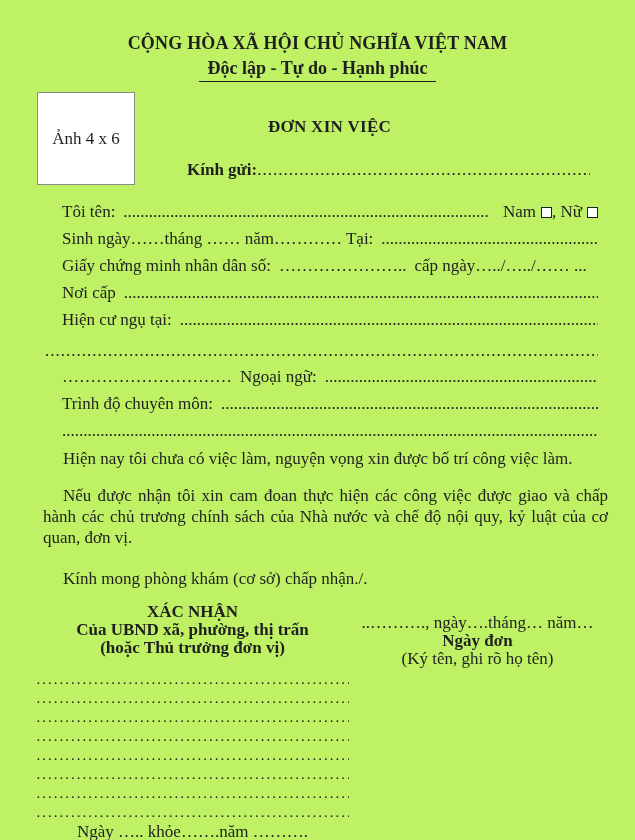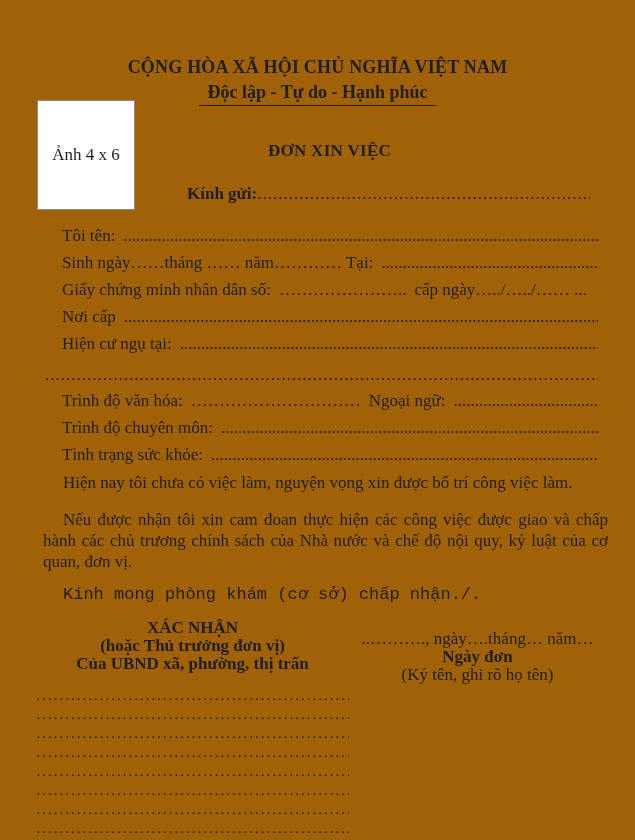--- a/index.html
+++ b/index.html
@@ -1,34 +1,34 @@
 <!DOCTYPE html>
 <html lang="vi"><head>
 <meta charset="utf-8">
 <style>
   * { margin:0; padding:0; box-sizing:border-box; }
   html,body { background:#ffffff; }
   body { font-family:"Liberation Serif","DejaVu Serif",serif; color:#1f1f1f; }
   .page {
-    position:relative; width:635px; height:840px; background:#a16207;
-    overflow:hidden; padding-top:56px;
+    position:relative; width:635px; height:840px; background:#bef264;
+    overflow:hidden; padding-top:32px;
   }
 
   
   .hdr { text-align:center; }
   .hdr-line1 { font-size:18px; font-weight:bold; line-height:22px; letter-spacing:.2px; }
   .hdr-line2-wrap { text-align:center; margin-top:3px; }
   .hdr-line2 {
     display:inline-block; font-size:18px; font-weight:bold; line-height:22px;
     border-bottom:1.5px solid #1f1f1f; padding:0 8px 2px 8px;text-align:center;
   }
 
   
   .photo-box {
-    position:absolute; left:37px; top:100px; width:98px; height:110px;
+    position:absolute; left:37px; top:92px; width:98px; height:93px;
     border:1px solid #8a8a8a; display:flex; align-items:center; justify-content:center;
     font-size:17px; background:#ffffff;
   }
 
   
   .doc-title { text-align:center; padding-left:24px; margin-top:34px;
                font-size:17px; font-weight:bold; line-height:22px; letter-spacing:.3px; }
   .recipient { margin:20px 45px 0 187px; line-height:24px; font-size:17px;
                display:flex; }
   .recipient .lbl { flex:none;font-weight:bold; }
@@ -43,21 +43,21 @@
   .cbx { display:inline-block; width:11px; height:11px; border:1.5px solid #1f1f1f;
          margin-left:5px; vertical-align:-1px; background:#ffffff; }
   .full-dots { margin-left:-17px; height:24px; line-height:24px; margin-top:6px;
                overflow:hidden; white-space:nowrap; }
 
   
   .paras { margin-top:4px; padding:0 27px 0 43px; font-size:17px; }
   .paras p { line-height:21px; text-indent:20px; }
   .p1 { margin-bottom:6px; }
   .p2 { text-align:justify;margin-top:16px; }
-  .p3 { margin-top:12px;font-family:Liberation Mono, monospace; }
+  .p3 { margin-top:20px; }
 
   
   .sig { display:flex; justify-content:center; margin-top:14px;
          padding:0 20px 0 28px; }
   .sig-left  { width:312px; text-align:center; }
   .sig-right { width:258px; text-align:center;margin-top:11px; }
   .sig-title { font-size:17px; font-weight:bold; line-height:18px; }
   .sig-sub   { font-size:17px; font-weight:bold; line-height:18px; }
   .sig-date  { font-size:17px; line-height:18px; }
   .sig-note  { font-size:17px; line-height:18px; }
@@ -87,20 +87,23 @@
   <div class="recipient">
     <span class="lbl">Kính gửi: </span>
     <span class="dotfill dot-sp">................................................................................................................................................................................................................................................</span>
   </div>
 
   <div class="form">
 
     <div class="fline">
       <span class="lbl">Tôi tên:</span>
       <span class="dotfill">................................................................................................................................................................................................................................................</span>
+      <span class="gender">
+        <span>Nam</span><span class="cbx"></span><span>, Nữ</span><span class="cbx"></span>
+      </span>
     </div>
 
     <div class="fline">
       <span class="lbl">Sinh ngày……tháng …… năm………… Tại:</span>
       <span class="dotfill">................................................................................................................................................................................................................................................</span>
     </div>
 
     <div class="fline">
       <span class="lbl">Giấy chứng minh nhân dân số:</span>
       <span class="lbl">…………………..</span>
@@ -113,49 +116,47 @@
     </div>
 
     <div class="fline">
       <span class="lbl">Hiện cư ngụ tại: </span>
       <span class="dotfill">................................................................................................................................................................................................................................................</span>
     </div>
 
     <div class="full-dots dot-sp">................................................................................................................................................................................................................................................</div>
 
     <div class="fline">
-      <span class="lbl">Trình độ văn hóa:</span>
       <span class="lbl">…………………………</span>
       <span class="lbl">Ngoại ngữ:</span>
       <span class="dotfill">................................................................................................................................................................................................................................................</span>
     </div>
 
     <div class="fline">
       <span class="lbl">Trình độ chuyên môn:</span>
       <span class="dotfill">................................................................................................................................................................................................................................................</span>
     </div>
 
     <div class="fline">
-      <span class="lbl">Tình trạng sức khỏe: </span>
       <span class="dotfill">................................................................................................................................................................................................................................................</span>
     </div>
   </div>
 
   <div class="paras">
     <p class="p1">Hiện nay tôi chưa có việc làm, nguyện vọng xin được bố trí công việc làm.</p>
     <p class="p2">Nếu được nhận tôi xin cam đoan thực hiện các công việc được giao và chấp hành các chủ trương chính sách của Nhà nước và chế độ nội quy, kỷ luật của cơ quan, đơn vị.</p>
     <p class="p3">Kính mong phòng khám (cơ sở) chấp nhận./.</p>
   </div>
 
   <div class="sig">
 
     <div class="sig-left">
       <div class="sig-title">XÁC NHẬN</div>
+      <div class="sig-sub">Của UBND xã, phường, thị trấn</div>
       <div class="sig-sub">(hoặc Thủ trưởng đơn vị)</div>
-      <div class="sig-sub">Của UBND xã, phường, thị trấn</div>
       <div class="sig-dotlines">
         <div class="sig-dotline">..........................................................................................</div>
         <div class="sig-dotline">..........................................................................................</div>
         <div class="sig-dotline">..........................................................................................</div>
         <div class="sig-dotline">..........................................................................................</div>
         <div class="sig-dotline">..........................................................................................</div>
         <div class="sig-dotline">..........................................................................................</div>
         <div class="sig-dotline">..........................................................................................</div>
         <div class="sig-dotline">..........................................................................................</div>
       </div>

